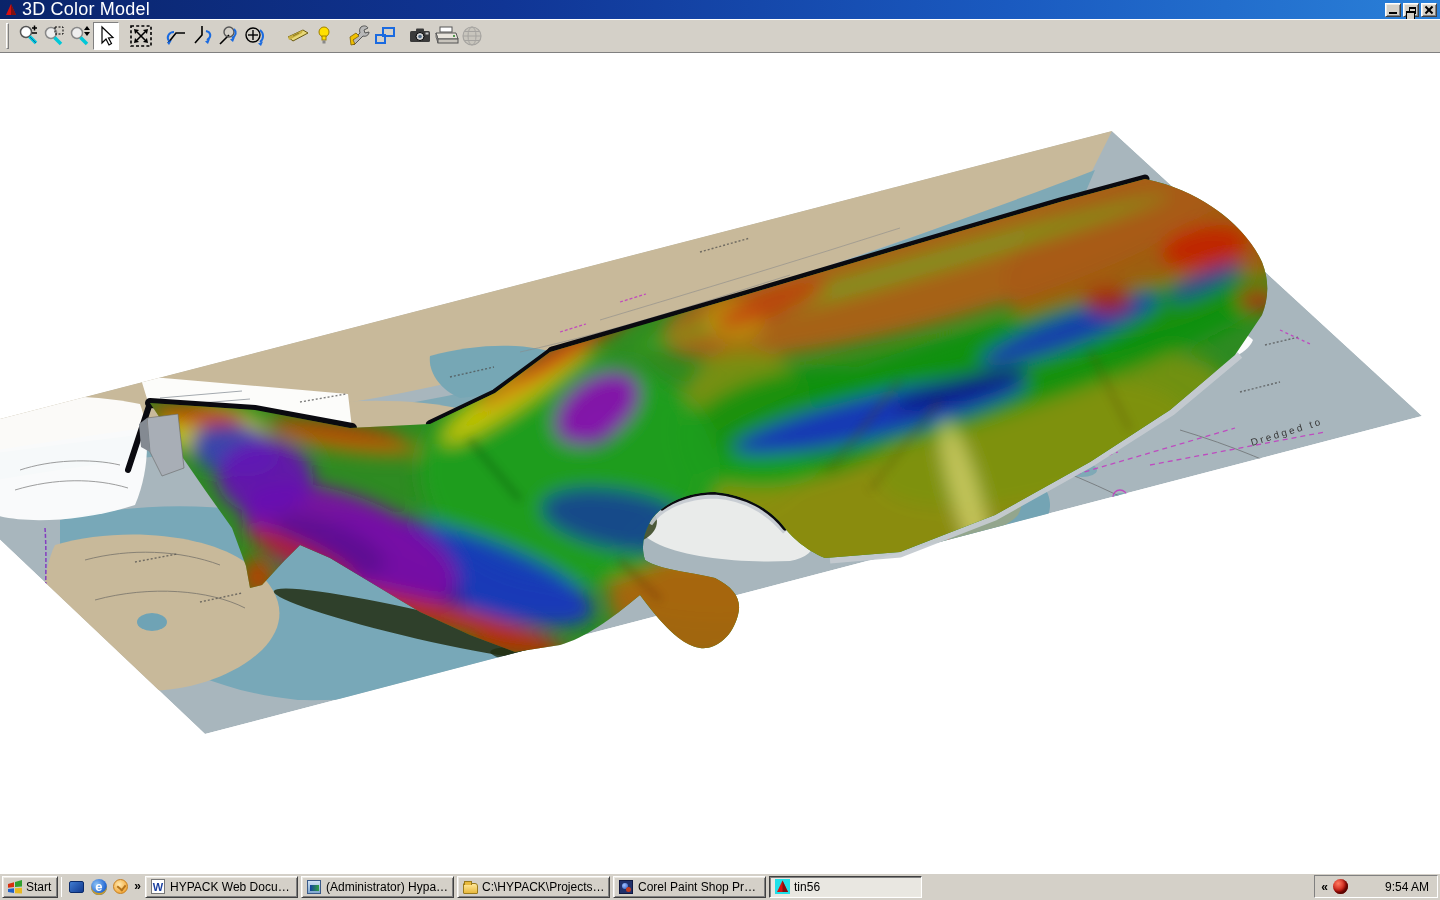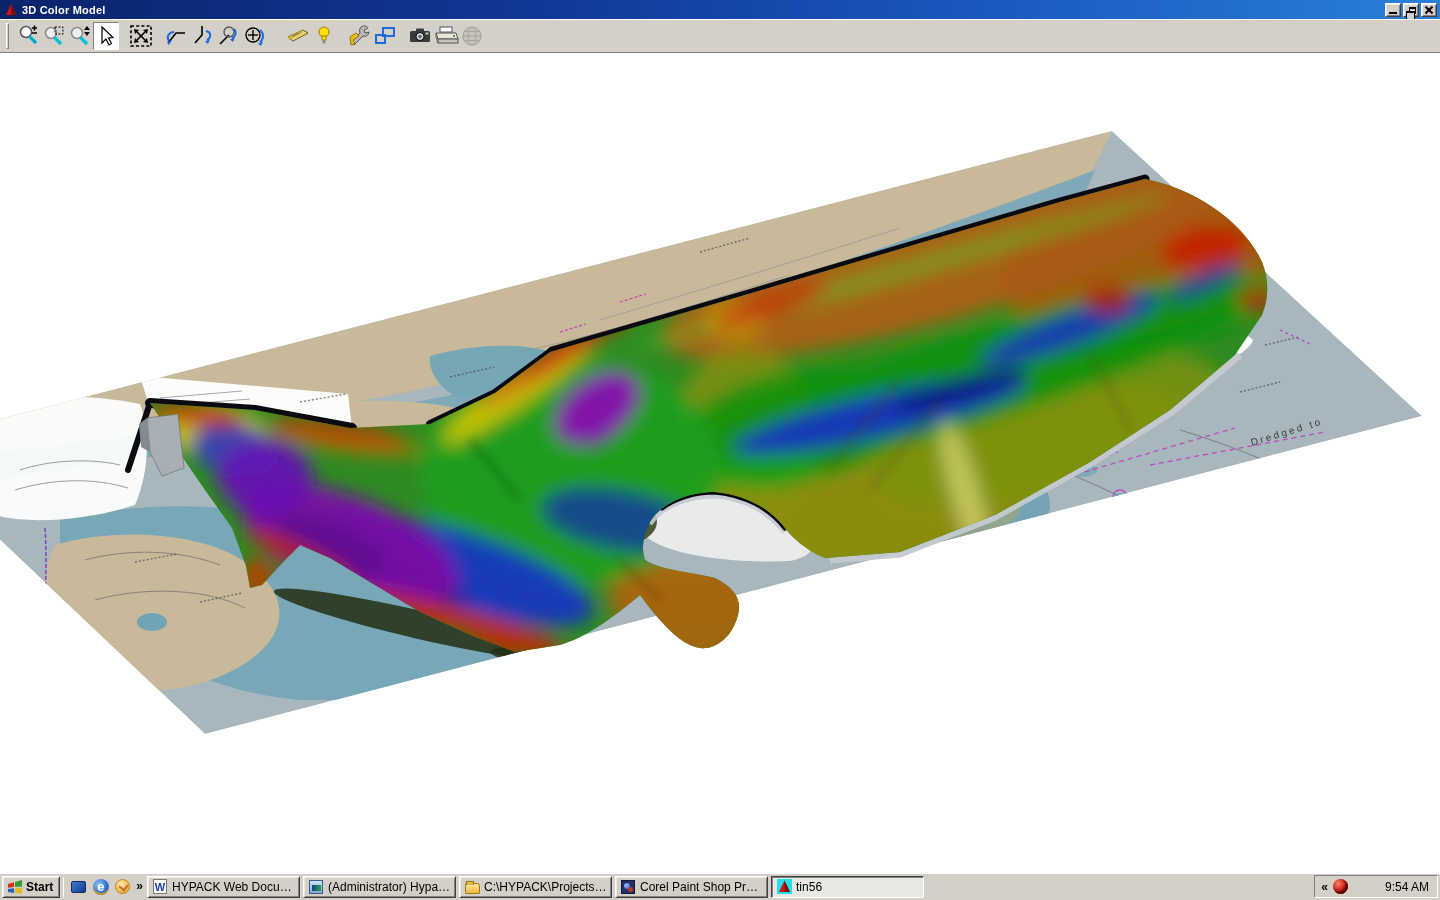--- a/index.html
+++ b/index.html
@@ -7,21 +7,21 @@
     font-family:"Liberation Sans", sans-serif; background:#D4D0C8; }
 
   .window { position:absolute; left:0; top:0; width:1440px; height:873px;
     background:#D4D0C8; border-bottom:1px solid #808080; }
 
   
   .titlebar { position:absolute; left:0; top:0; width:1440px; height:19px;
     background:linear-gradient(90deg,#0A246A 0%,#103595 35%,#1A5AC0 70%,#2A80D8 100%);
     display:flex; align-items:center; padding:0 3px; }
   .title-icon { width:14px; height:14px; margin:0 4px 0 1px; flex:none; }
-  .title-text { color:#fff; font-weight:bold; font-size:11px; letter-spacing:.2px; }
+  .title-text { color:#fff; font-weight:normal; font-size:18px; letter-spacing:.2px; }
   .winbtns { margin-left:auto; display:flex; gap:2px; }
   .winbtn { width:16px; height:14px; background:#D4D0C8;
     border:1px solid; border-color:#fff #404040 #404040 #fff;
     box-shadow:inset 1px 1px 0 #ece9e2, inset -1px -1px 0 #808080;
     display:flex; align-items:center; justify-content:center; }
   .glyph-min { width:8px; height:2px; background:#000; margin-top:7px; }
   .glyph-restore { width:7px; height:7px; border:1px solid #000; border-top-width:2px;
     position:relative; background:#D4D0C8; margin-left:3px; margin-top:2px;}
   .glyph-restore:before { content:""; position:absolute; left:-4px; top:2px;
     width:7px; height:7px; border:1px solid #000; border-top-width:2px; background:#D4D0C8; }
@@ -45,21 +45,21 @@
 
   
   .client { position:absolute; left:0; top:53px; width:1440px; height:820px; background:#fff; }
   .client svg { display:block; }
 
   
   .taskbar { position:absolute; left:0; top:873px; width:1440px; height:27px;
     background:#D4D0C8; box-shadow:inset 0 1px 0 #fff; display:flex; align-items:center;
     padding:0 2px; }
   .startbtn { height:22px; flex:none; display:flex; align-items:center; gap:3px;
-    padding:0 6px 0 4px; background:#D4D0C8; font-weight:bold; font-size:12px;
+    padding:0 6px 0 4px; background:#D4D0C8; font-weight:normal; font-size:12px;
     border:1px solid; border-color:#fff #404040 #404040 #fff;
     box-shadow:inset 1px 1px 0 #ece9e2, inset -1px -1px 0 #808080; }
   .vsep { width:1px; height:20px; background:#808080; border-right:1px solid #fff;
     margin:0 3px; flex:none; }
   .quick { display:flex; align-items:center; gap:5px; flex:none; padding:0 3px; }
   .qicon { width:17px; height:17px; display:flex; align-items:center; justify-content:center; }
   .desktop-icon { width:15px; height:12px; background:linear-gradient(135deg,#3f7bd0,#123a90);
     border:1px solid #0a2a6a; border-radius:2px; }
   .ie-icon { width:16px; height:16px; border-radius:50%;
     background:radial-gradient(circle at 35% 35%, #8fc4f5, #1a5fd0 70%);

